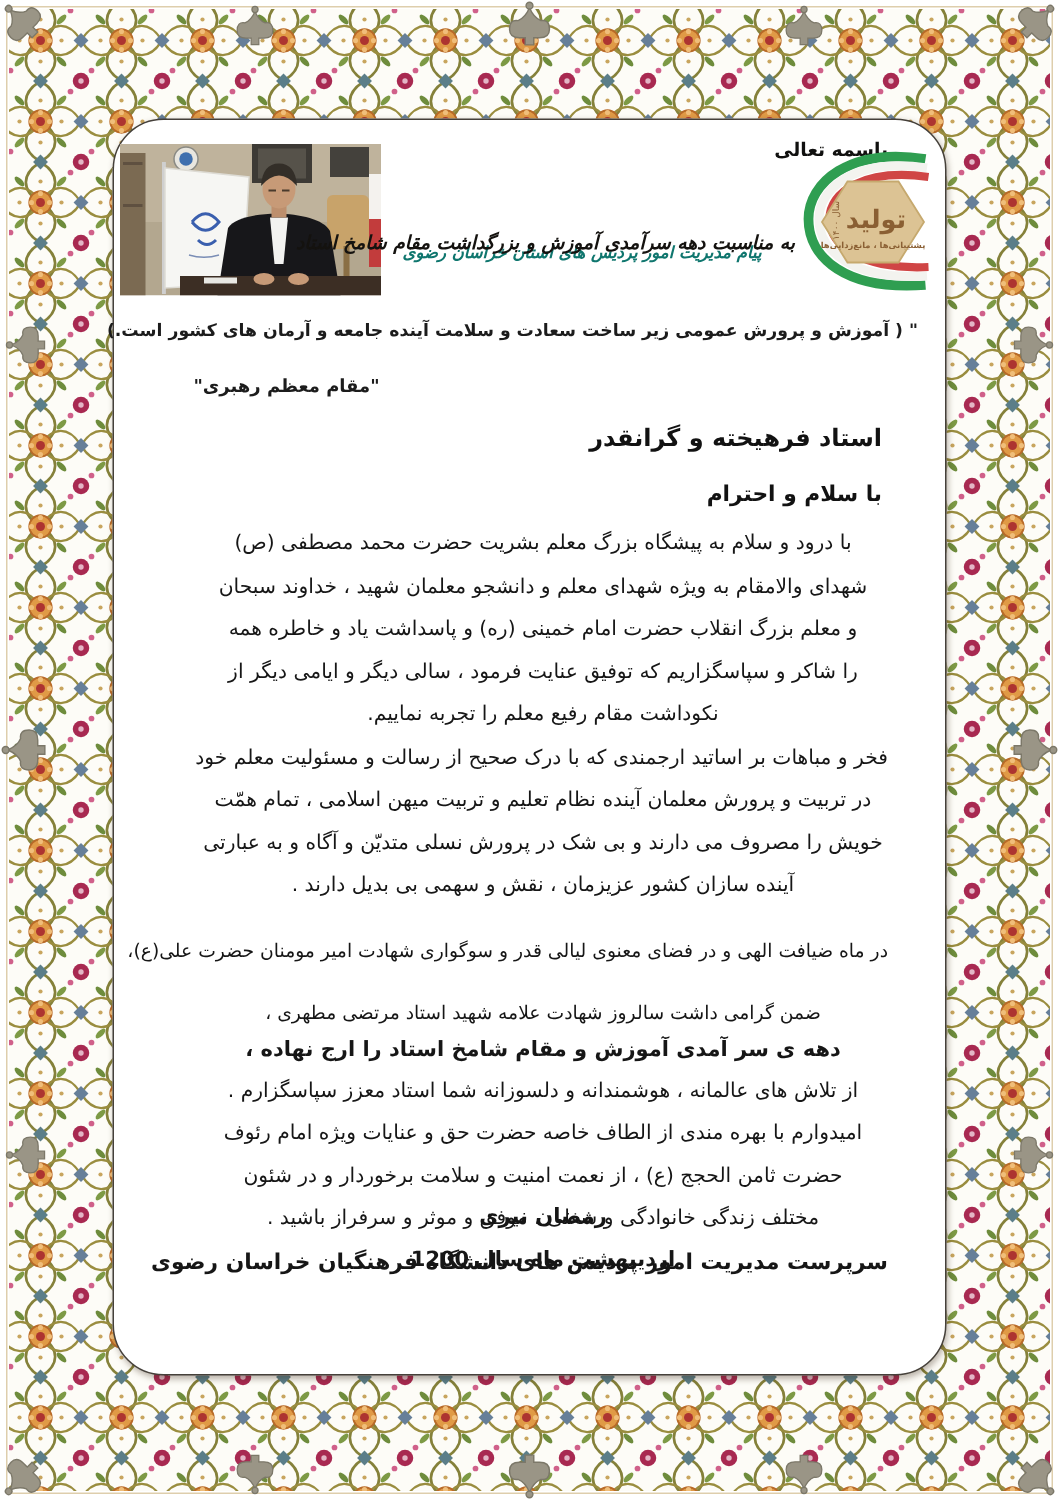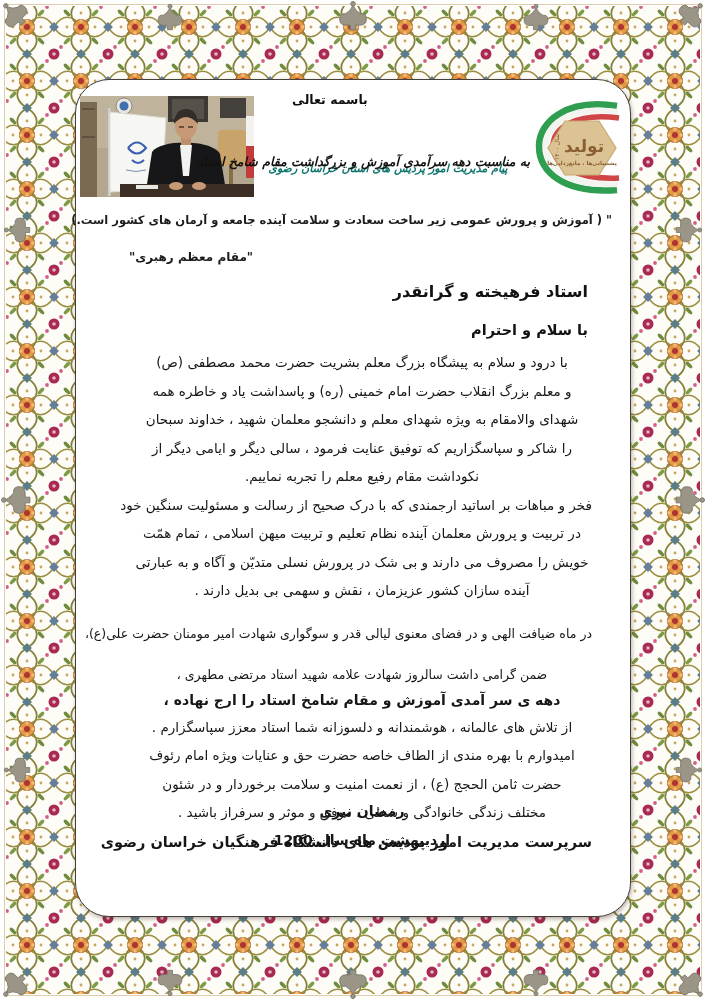--- a/index.html
+++ b/index.html
@@ -3,21 +3,21 @@
 <meta charset="utf-8">
 <style>
   html,body{margin:0;padding:0;background:#ffffff;}
   .page{position:relative;width:706px;height:1000px;background:#fff;overflow:hidden;
         font-family:"DejaVu Sans",sans-serif;}
   svg.frame{position:absolute;left:0;top:0;z-index:1;}
   .panel{position:absolute;left:75px;top:79px;width:556px;height:838px;background:#fff;
          border:1.6px solid #45403a;border-radius:34px;box-sizing:border-box;z-index:2;
          box-shadow:1px 2px 4px rgba(60,40,20,.35);}
   .photo{position:absolute;left:4px;top:16px;width:174px;height:101px;}
-  .bismillah{position:absolute;top:12px;left:216px;width:300px;text-align:left;
+  .bismillah{position:absolute;top:12px;left:216px;width:300px;text-align:right;
              font-weight:bold;font-size:12.5px;color:#10100f;direction:rtl;}
   .title1{position:absolute;top:34px;left:170px;width:284px;text-align:center;direction:rtl;
           font-size:11px;font-weight:bold;font-style:italic;white-space:nowrap;color:#0f766e;margin-top:48px;}
   .title2{position:absolute;top:74px;left:170px;width:284px;text-align:center;direction:rtl;
           font-size:12.5px;font-weight:bold;font-style:italic;white-space:nowrap;color:#14120f;}
   .logo{position:absolute;top:14px;left:448px;width:100px;height:108px;}
   .quote{position:absolute;top:133px;left:18px;right:18px;text-align:center;direction:rtl;
          font-size:11.5px;font-weight:bold;color:#1c1c1c;white-space:nowrap;}
   .attrib{position:absolute;top:170px;left:25px;width:180px;text-align:center;direction:rtl;
           font-size:12px;font-weight:bold;color:#1c1c1c;}
@@ -167,25 +167,25 @@
 
     <div class="quote">" ( آموزش و پرورش عمومی زیر ساخت سعادت و سلامت آینده جامعه و آرمان های کشور است.)</div>
     <div class="attrib">"مقام معظم رهبری"</div>
 
     <div class="h1">استاد فرهیخته و گرانقدر</div>
     <div class="h2">با سلام و احترام</div>
 
     <div class="body" id="body-lines">
 
     <div class="bline">با درود و سلام به پیشگاه بزرگ معلم بشریت حضرت محمد مصطفی (ص)</div>
+        <div class="bline">شهدای والامقام به ویژه شهدای معلم و دانشجو معلمان شهید ، خداوند سبحان</div>
         <div class="bline">و معلم بزرگ انقلاب حضرت امام خمینی (ره) و پاسداشت یاد و خاطره همه</div>
-        <div class="bline">شهدای والامقام به ویژه شهدای معلم و دانشجو معلمان شهید ، خداوند سبحان</div>
         <div class="bline">را شاکر و سپاسگزاریم که توفیق عنایت فرمود ، سالی دیگر و ایامی دیگر از</div>
         <div class="bline">نکوداشت مقام رفیع معلم را تجربه نماییم.</div>
-        <div class="bline">فخر و مباهات بر اساتید ارجمندی که با درک صحیح از رسالت و مسئولیت سنگین خود</div>
+        <div class="bline">فخر و مباهات بر اساتید ارجمندی که با درک صحیح از رسالت و مسئولیت معلم خود</div>
         <div class="bline">در تربیت و پرورش معلمان آینده نظام تعلیم و تربیت میهن اسلامی ، تمام همّت</div>
         <div class="bline">خویش را مصروف می دارند و بی شک در پرورش نسلی متدیّن و آگاه و به عبارتی</div>
         <div class="bline">آینده سازان کشور عزیزمان ، نقش و سهمی بی بدیل دارند .</div>
         <div class="bline small">در ماه ضیافت الهی و در فضای معنوی لیالی قدر و سوگواری شهادت امیر مومنان حضرت علی(ع)،</div>
         <div class="bline small">ضمن گرامی داشت سالروز شهادت علامه شهید استاد مرتضی مطهری ،</div>
         <div class="bline bold">دهه ی سر آمدی آموزش و مقام شامخ استاد را ارج نهاده ،</div>
         <div class="bline">از تلاش های عالمانه ، هوشمندانه و دلسوزانه شما استاد معزز سپاسگزارم .</div>
         <div class="bline">امیدوارم با بهره مندی از الطاف خاصه حضرت حق و عنایات ویژه امام رئوف</div>
         <div class="bline">حضرت ثامن الحجج (ع) ، از نعمت امنیت و سلامت برخوردار و در شئون</div>
         <div class="bline">مختلف زندگی خانوادگی و شغلی ، موفق و موثر و سرفراز باشید .</div>

